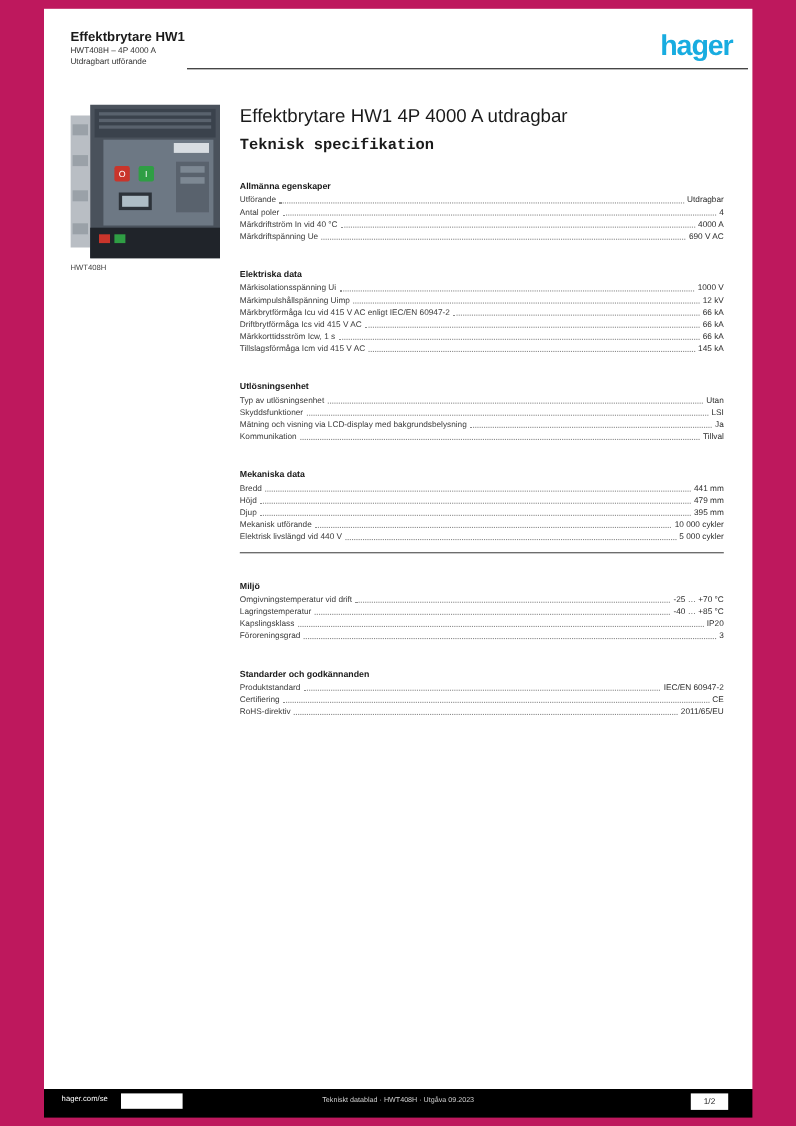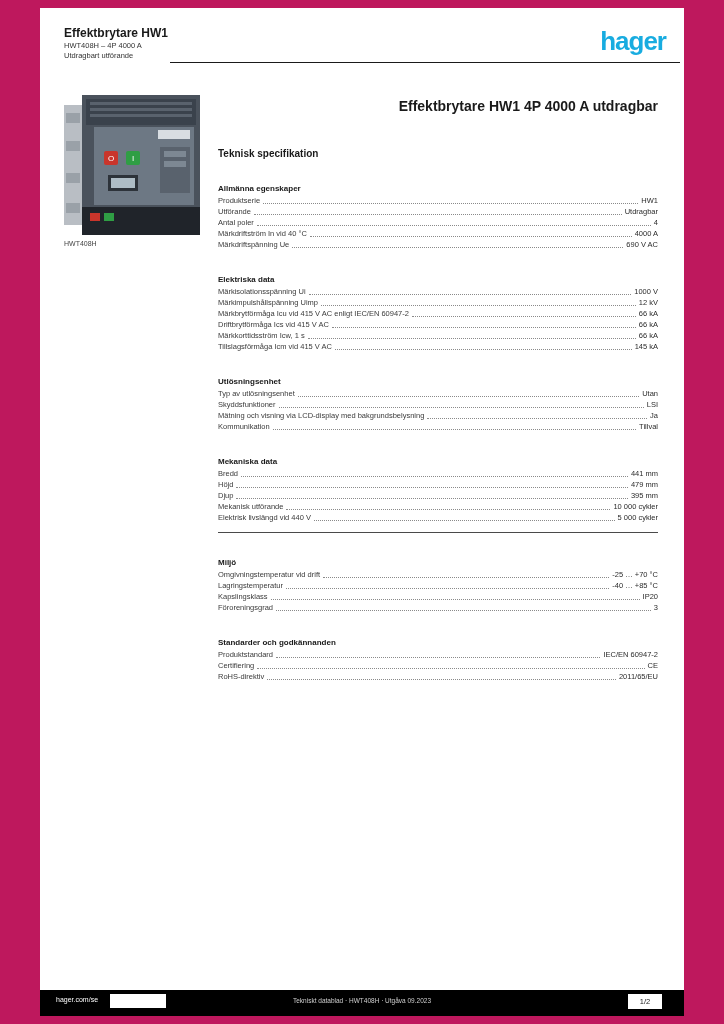--- a/index.html
+++ b/index.html
@@ -15,22 +15,22 @@
   .hdr-rule{position:absolute;left:130px;top:54px;width:510px;height:0;border-top:1px solid #1a1a1a;}
   .logo{position:absolute;right:18px;top:18px;font-size:26px;font-weight:bold;letter-spacing:-1px;
         font-family:"Liberation Sans",sans-serif;}
 
   
   .prod{position:absolute;left:24px;top:87px;width:136px;height:140px;}
   .prod-caption{position:absolute;left:24px;top:232px;font-size:7px;color:#444;}
 
   
   .content{position:absolute;left:178px;top:90px;width:440px;color:#2b2b2b;}
-  .title{font-size:14px;font-weight:bold;color:#1a1a1a;line-height:16px;text-align:right;}
-  .spec-label-hd{margin-top:34px;font-size:10px;font-weight:bold;color:#1a1a1a;}
+  .title{font-size:17px;font-weight:normal;color:#1a1a1a;line-height:16px;}
+  .spec-label-hd{margin-top:10px;font-size:14px;font-weight:bold;color:#1a1a1a;font-family:Liberation Mono, monospace;}
   .sections{margin-top:8px;}
   .section-title{font-weight:bold;font-size:8px;color:#1a1a1a;margin:25px 0 2px 0;}
   .row{display:flex;align-items:flex-end;font-size:7.5px;line-height:11px;color:#3a3a3a;}
   .row .label{max-width:72%;}
   .row .leader{flex:1;border-bottom:1px dotted #8a8a8a;margin:0 3px 2px 3px;min-width:12px;}
   .row .value{white-space:nowrap;color:#2b2b2b;}
   .divider{border-top:1px solid #4a4a4a;margin:9px 0 4px 0;}
 
   
   .footer{position:absolute;left:40px;top:990px;width:644px;height:26px;background:#000;text-decoration:underline;}
@@ -93,25 +93,20 @@
     </div>
     <div class="prod-caption">HWT408H</div>
 
     <div class="content">
       <div class="title">Effektbrytare HW1 4P 4000 A utdragbar</div>
       <div class="spec-label-hd">Teknisk specifikation</div>
       <div class="sections">
           <div>
             <div class="section-title">Allmänna egenskaper</div>
             <div class="row">
-              <span class="label">Produktserie</span>
-              <span class="leader"></span>
-              <span class="value">HW1</span>
-            </div>
-            <div class="row">
               <span class="label">Utförande</span>
               <span class="leader"></span>
               <span class="value">Utdragbar</span>
             </div>
             <div class="row">
               <span class="label">Antal poler</span>
               <span class="leader"></span>
               <span class="value">4</span>
             </div>
             <div class="row">

